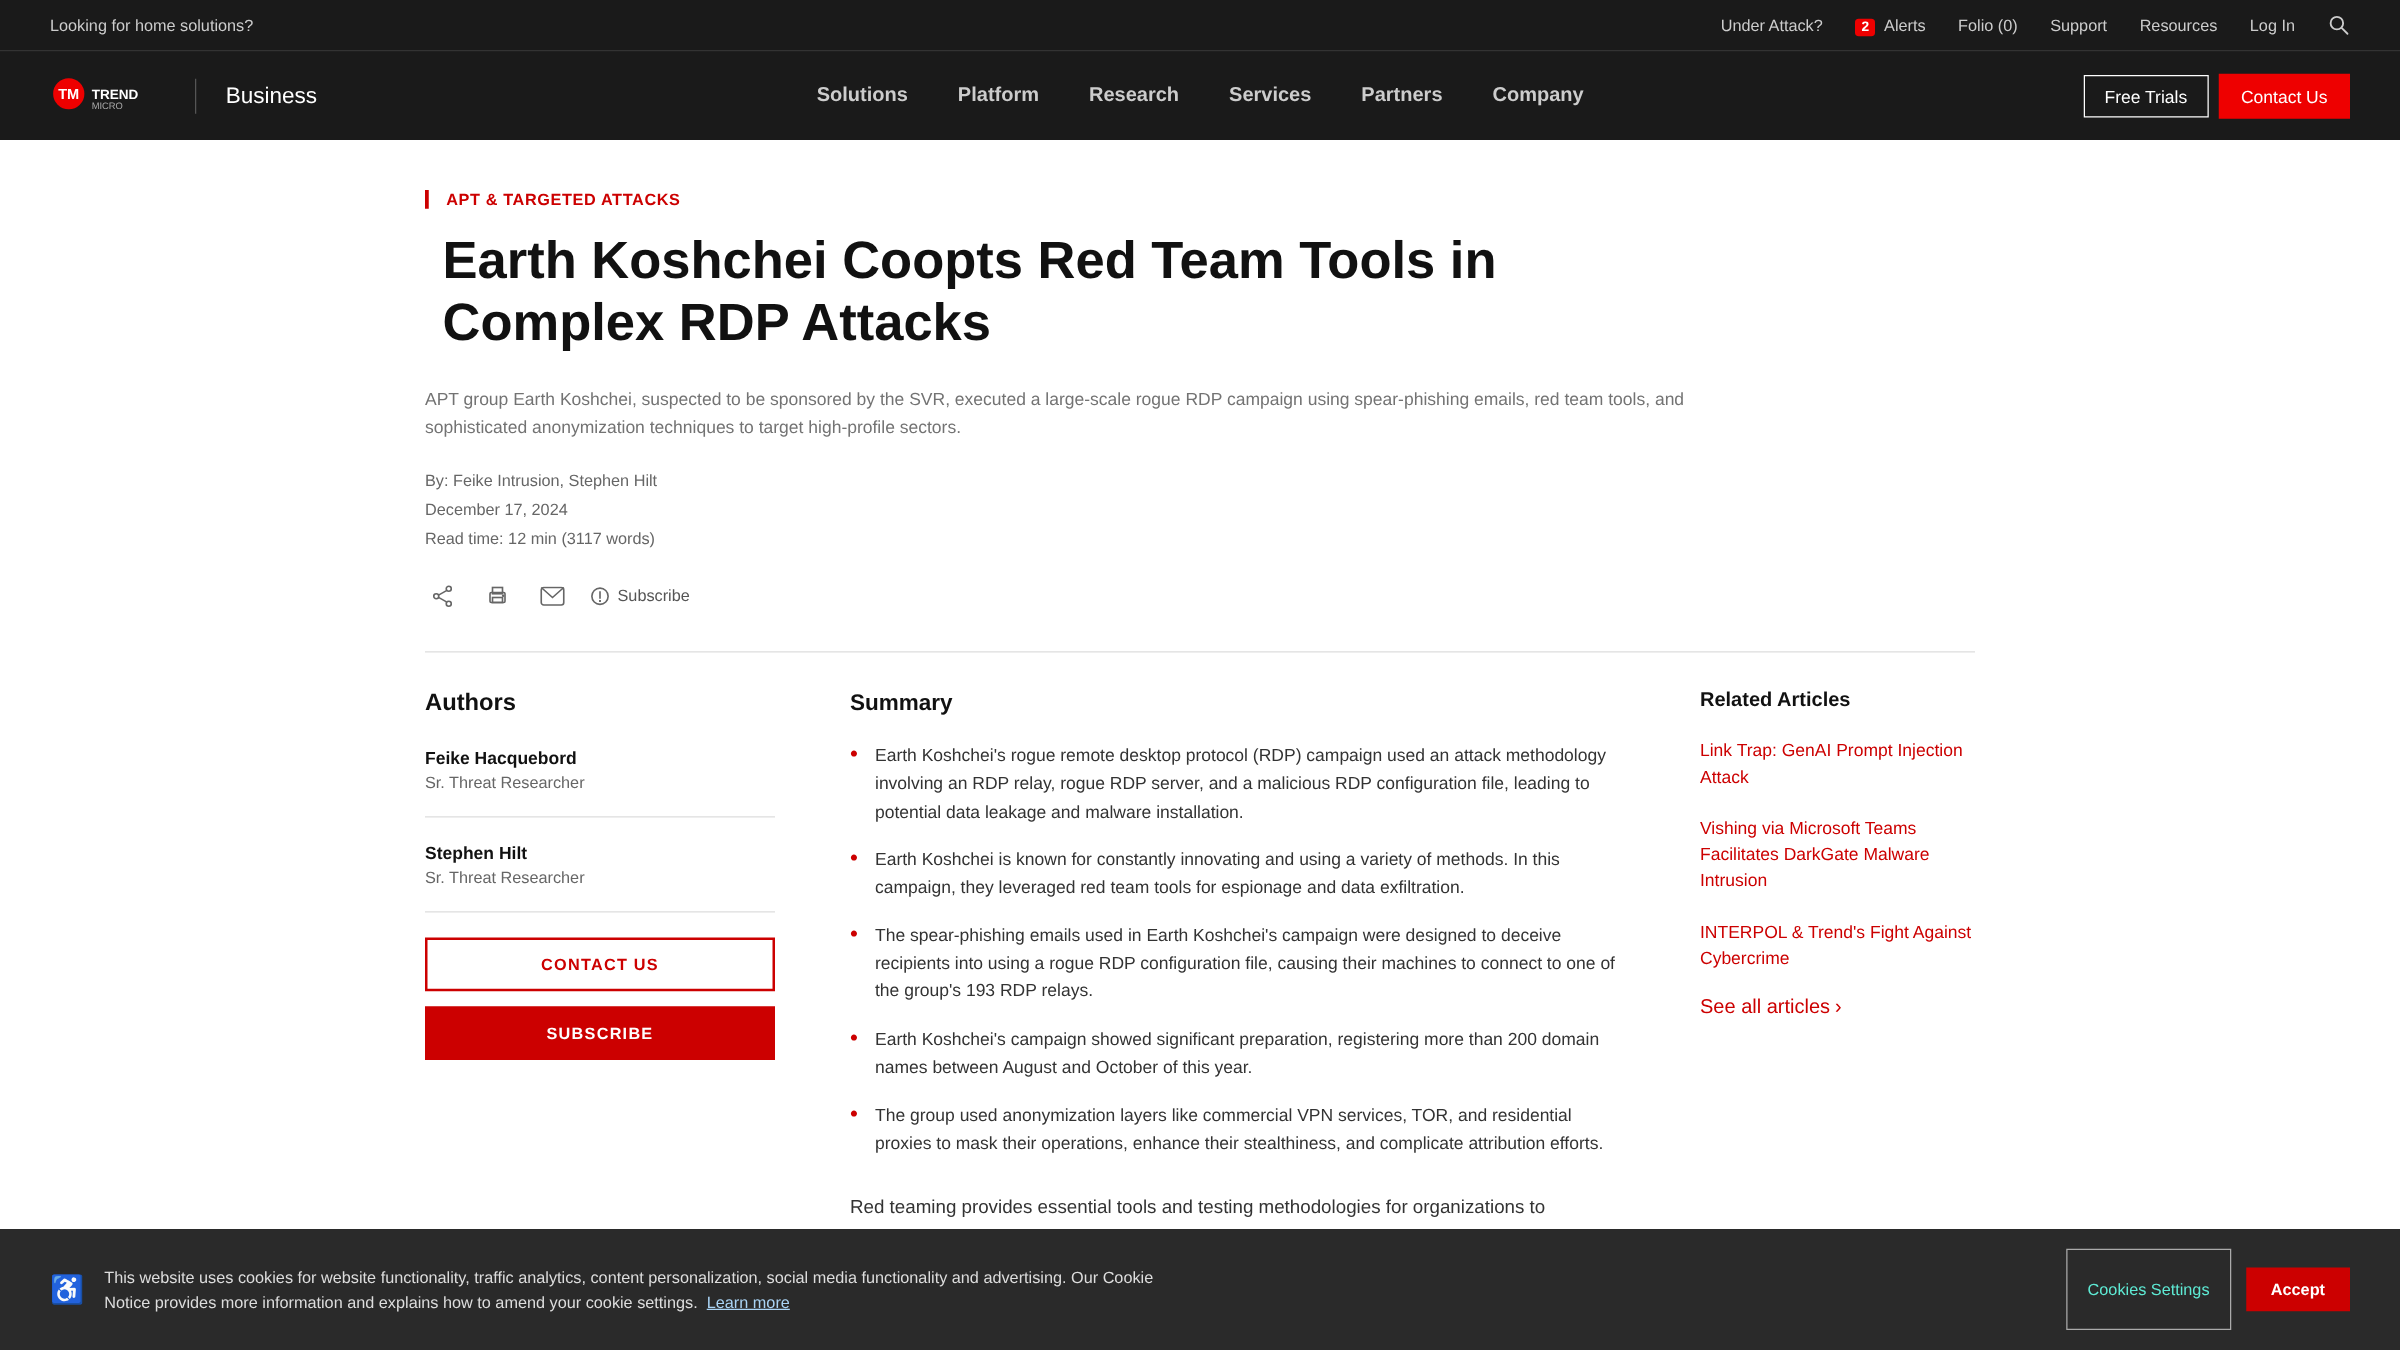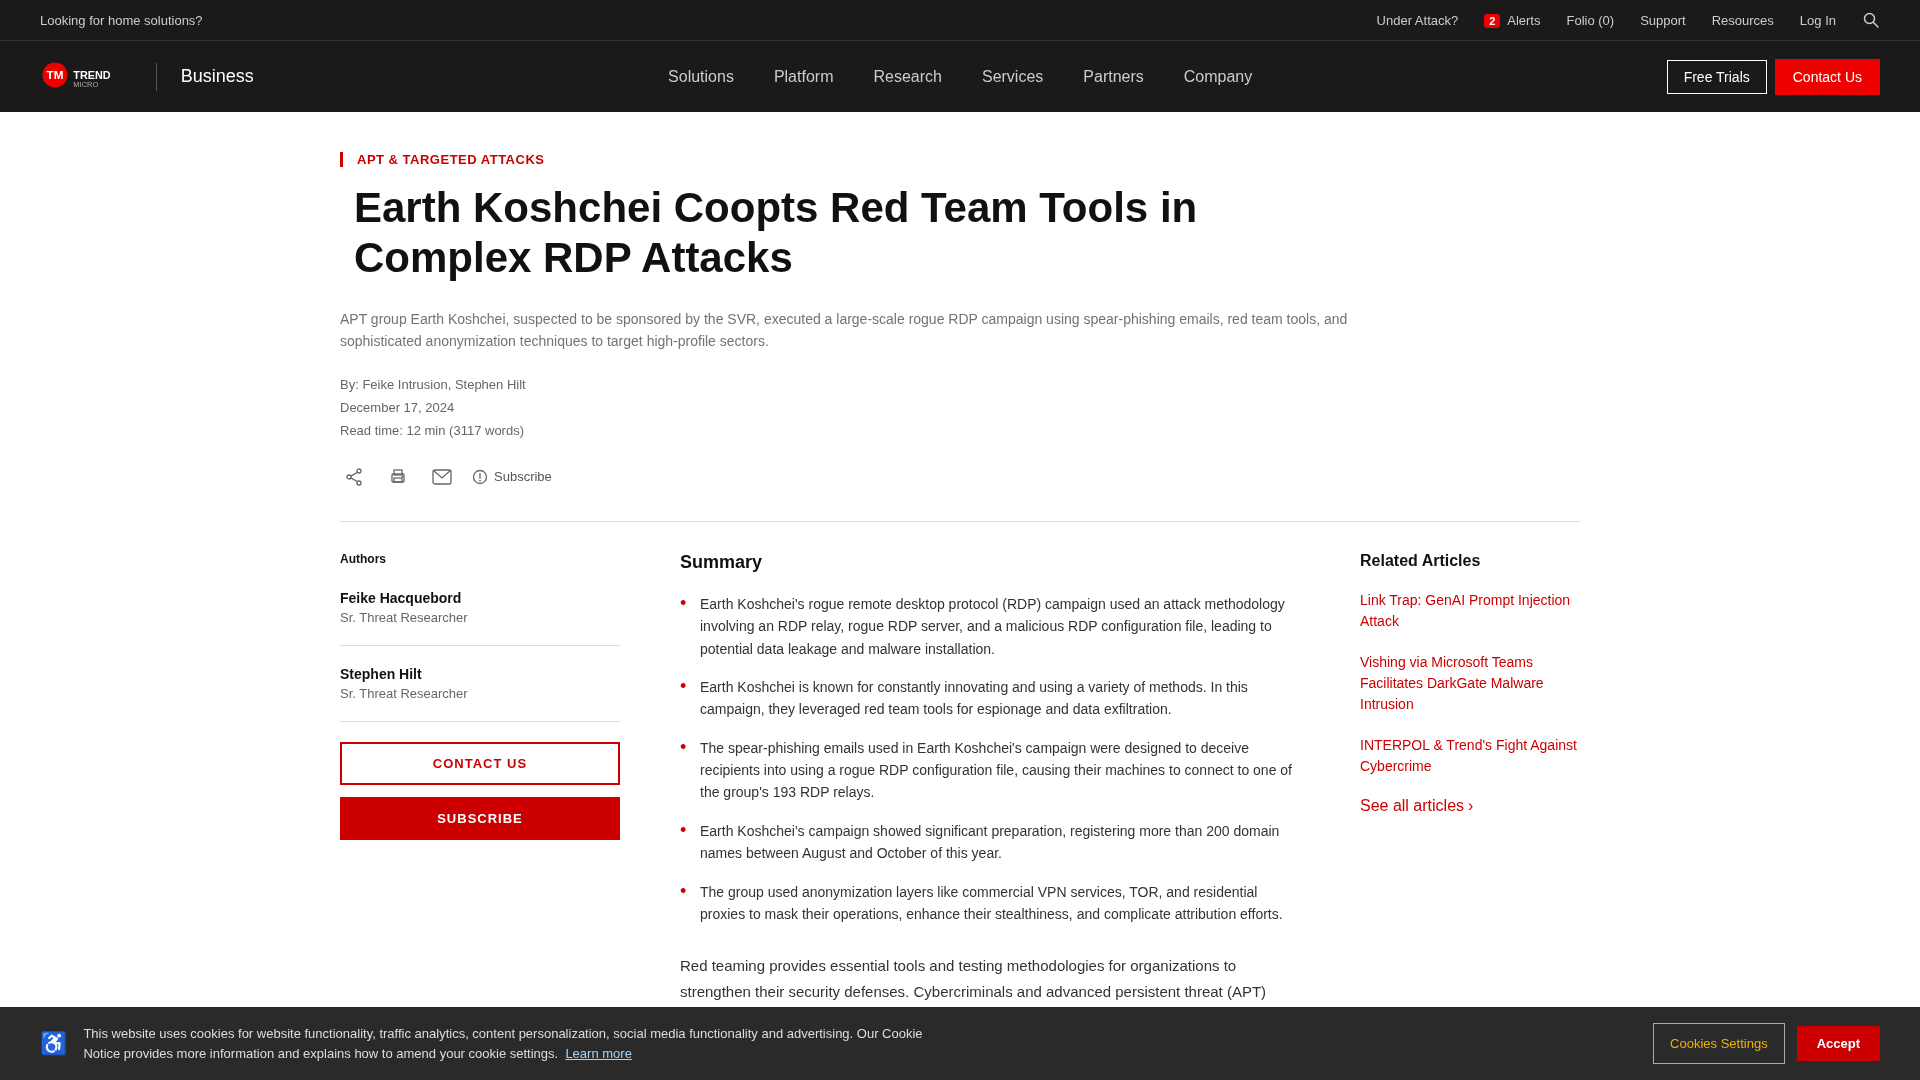--- a/index.html
+++ b/index.html
@@ -70,20 +70,21 @@
     }
     .logo-business {
       color: #fff;
       font-size: 18px;
       font-weight: 300;
     }
     .nav-links {
       display: flex;
       align-items: flex-start;
       gap: 0;
+      font-weight: bold;
     }
     .nav-link {
       color: #ccc;
       text-decoration: none;
       padding: 0 20px;
       height: 72px;
       display: flex;
       align-items: center;
       font-size: 16px;
       cursor: pointer;
@@ -199,21 +200,21 @@
       gap: 60px;
       align-items: flex-start;
     }
 
     
     .sidebar {
       width: 280px;
       flex-shrink: 0;
     }
     .sidebar-section-title {
-      font-size: 12px;
+      font-size: 19px;
       font-weight: 700;
       color: #111;
       margin-bottom: 24px;
     }
     .author-block {
       margin-bottom: 20px;
       padding-bottom: 20px;
       border-bottom: 1px solid #ddd;
     }
     .author-name {
@@ -361,22 +362,22 @@
       cursor: pointer;
     }
     .cookie-right {
       display: flex;
       align-items: center;
       gap: 12px;
     }
     .btn-cookies-settings {
       background: transparent;
       border: 1px solid #aaa;
-      color: #eab308;
-      padding: 12px 16px;
+      color: #5eead4;
+      padding: 24px 16px;
       font-size: 13px;
       cursor: pointer;
     }
     .btn-accept {
       background: #c00;
       color: #fff;
       border: none;
       padding: 10px 20px;
       font-size: 13px;
       font-weight: 700;

